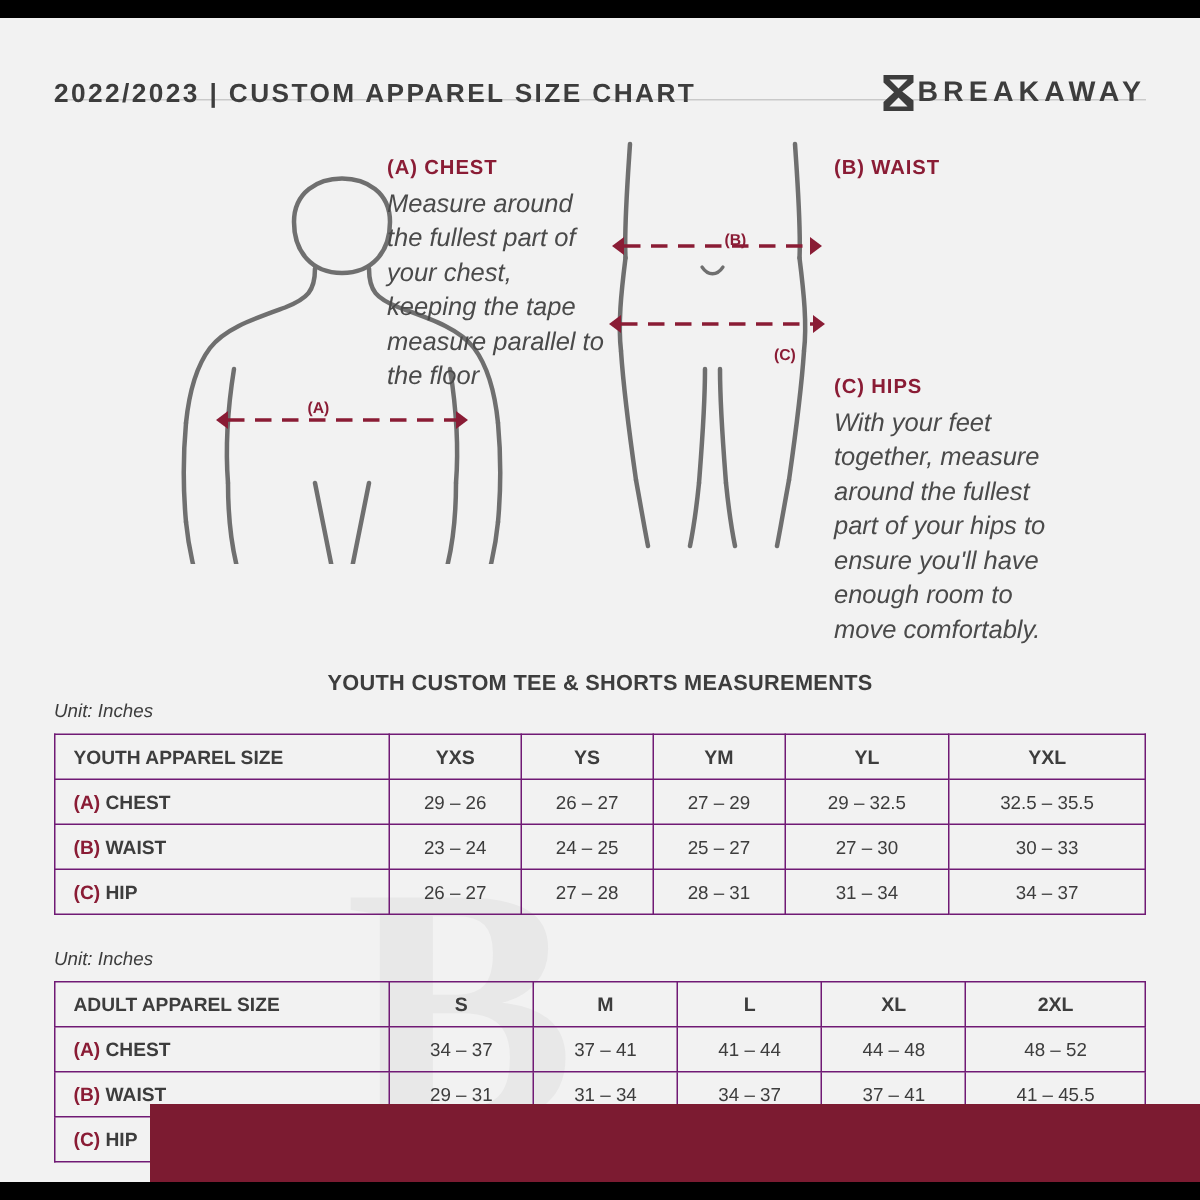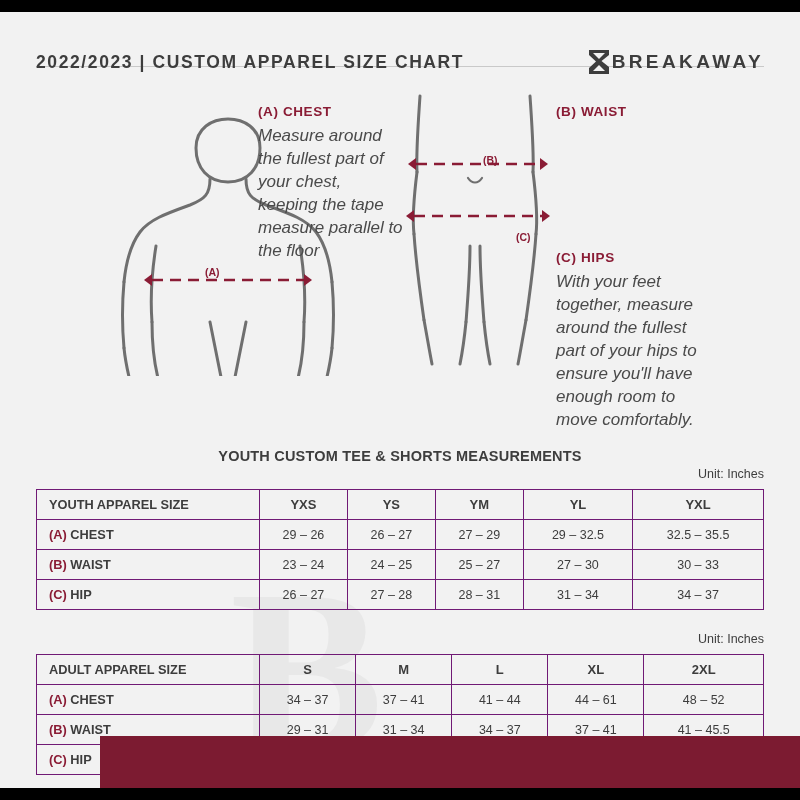--- a/index.html
+++ b/index.html
@@ -133,22 +133,23 @@
     margin: 0 36px;
   }
   .sec-title {
     text-align: center;
     font-size: 14.5px;
     font-weight: bold;
     color: #3d3d3d;
     letter-spacing: .2px;
   }
   .sec-sub {
-    text-align: right;
+    text-align: left;
     font-size: 12.5px;
+    font-style: italic;
     color: #3d3d3d;
     margin-top: 3px;
     margin-bottom: 8px;
   }
   table {
     border-collapse: collapse;
     width: 100%;
     background: transparent;
   }
   table td, table th {
@@ -353,21 +354,21 @@
         </thead>
         <tbody>
           <tr>
             <td class="rowhead">
               <span class="tag">(A)</span>
               <span>CHEST</span>
             </td>
             <td>34 – 37</td>
             <td>37 – 41</td>
             <td>41 – 44</td>
-            <td>44 – 61</td>
+            <td>44 – 48</td>
             <td>48 – 52</td>
           </tr>
           <tr>
             <td class="rowhead">
               <span class="tag">(B)</span>
               <span>WAIST</span>
             </td>
             <td>29 – 31</td>
             <td>31 – 34</td>
             <td>34 – 37</td>

